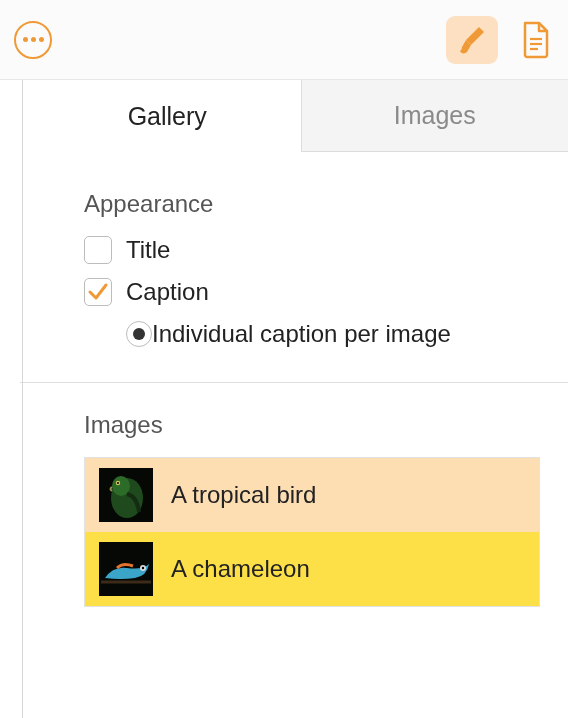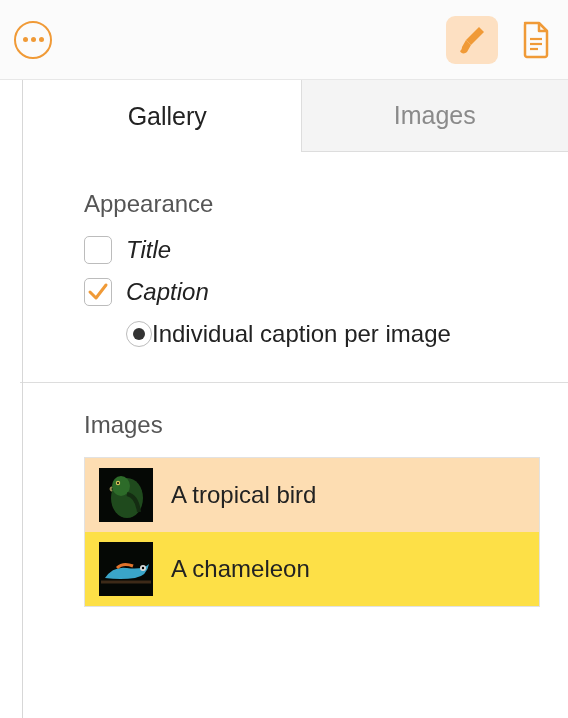--- a/index.html
+++ b/index.html
@@ -120,21 +120,21 @@
       border: 1.5px solid #bcbcbc;
       border-radius: 5px;
       display: flex;
       align-items: center;
       justify-content: center;
       cursor: pointer;
       background: #fff;
     }
     .checkbox.checked svg { display: block; }
     .checkbox svg { display: none; }
-    .check-label { font-size: 24px; color: #222; font-style: italic; }
+    .check-label { font-size: 24px; color: #222; }
 
     .radio-row {
       display: flex;
       align-items: center;
       margin-left: 42px;
       margin-bottom: 12px;
     }
     .radio {
       width: 26px;
       height: 26px;

